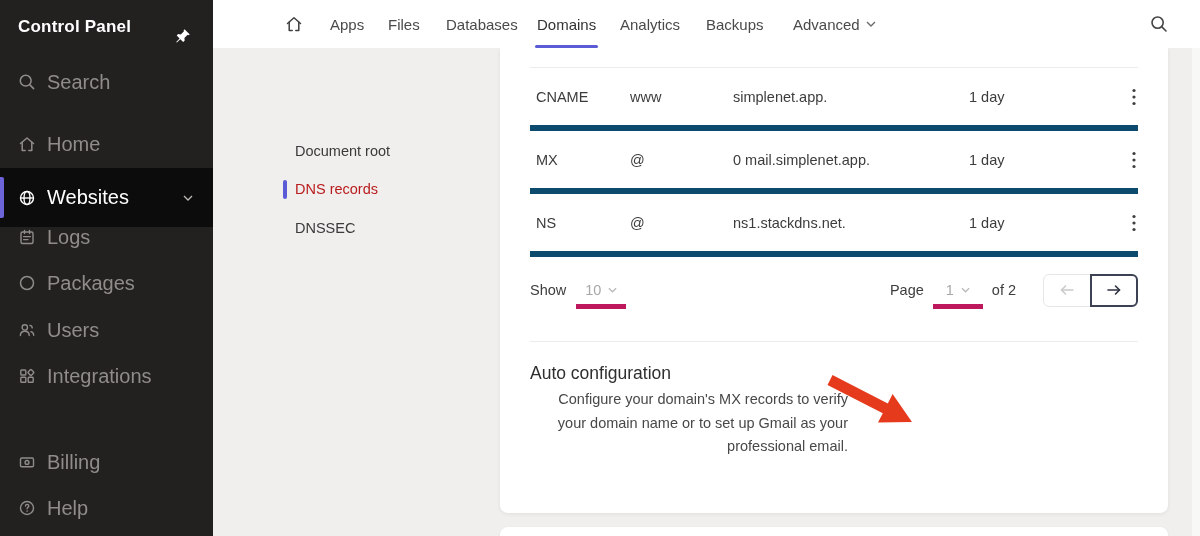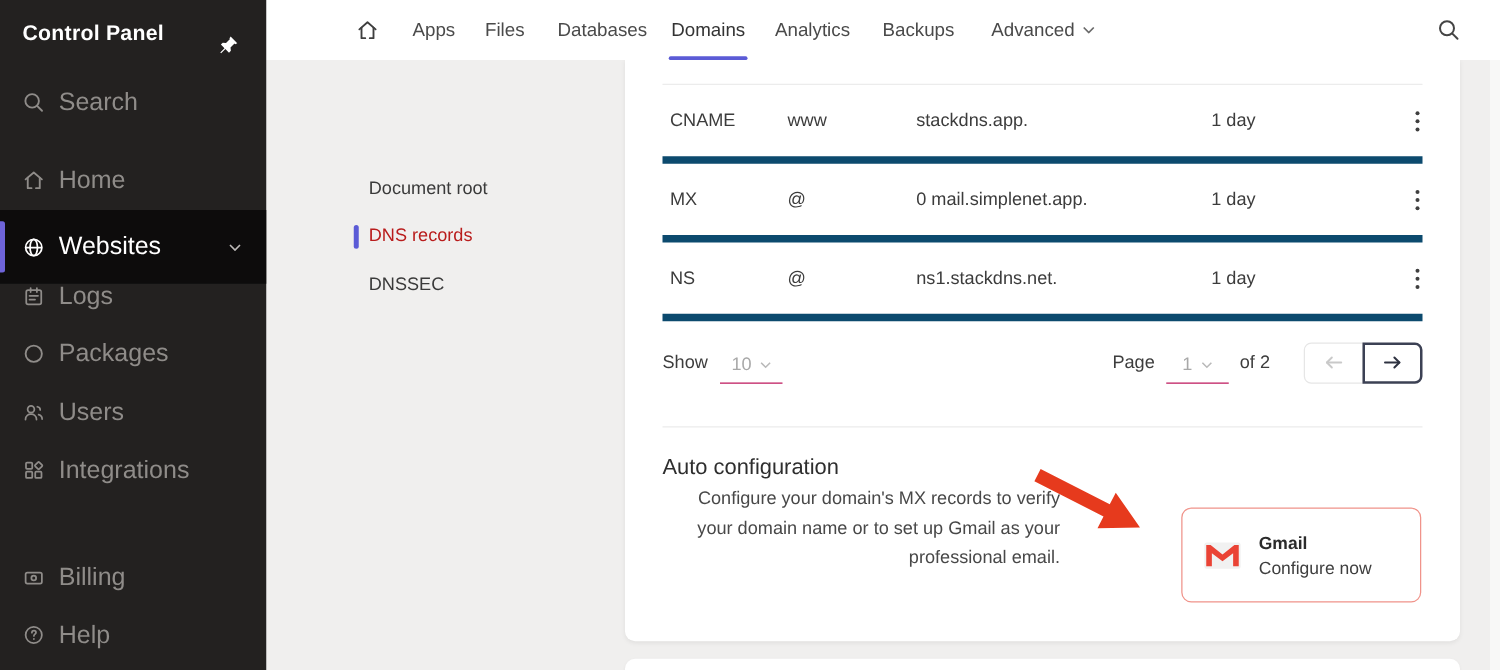--- a/index.html
+++ b/index.html
@@ -50,21 +50,21 @@
   .table-area { margin:0 30px; }
   .table-spacer { height:20px; border-bottom:1px solid #ececec; }
   .dns-row { height:63px; display:grid; grid-template-columns:94px 103px 236px 1fr 24px;
              align-items:center; padding-left:6px; font-size:14.5px; color:#3c3c3c;
              border-bottom:6px solid #0c4a6e; }
   .dns-kebab { justify-self:end; padding:4px 2px; cursor:pointer; }
 
   
   .pagination { margin:0 30px; height:66px; display:flex; align-items:center; font-size:14.5px; color:#3d3d3d; }
   .pg-select { display:flex; align-items:center; justify-content:center; gap:7px; width:50px;
-               padding-bottom:6px; border-bottom:1px solid #be185d; color:#a8a8a8; cursor:pointer;
+               padding-bottom:6px; border-bottom:5px solid #be185d; color:#a8a8a8; cursor:pointer;
                margin-top:10px; }
   .pg-right { margin-left:auto; display:flex; align-items:center; }
   .pg-buttons { display:flex; margin-left:27px; }
   .pg-btn { width:48px; height:33px; background:#fff; display:flex; align-items:center; justify-content:center; cursor:pointer; }
   .pg-btn.prev { border:1px solid #e6e6e6; border-radius:6px 0 0 6px; }
   .pg-btn.next { border:2px solid #3c4154; border-radius:0 6px 6px 0; margin-left:-1px; }
 
   .section-divider { margin:18px 30px 0 30px; border-top:1px solid #ececec; }
 
   
@@ -233,21 +233,21 @@
 
 <div class="scroll-track"></div>
 
 <div class="card">
   <div class="table-area">
     <div class="table-spacer"></div>
 
     <div class="dns-row">
       <span>CNAME</span>
       <span>www</span>
-      <span>stackdns.app.</span>
+      <span>simplenet.app.</span>
       <span>1 day</span>
       <span class="dns-kebab">
         <svg width="4" height="18" viewBox="0 0 4 18" fill="#3f3f3f">
             <circle cx="2" cy="2.5" r="1.6"></circle>
             <circle cx="2" cy="9" r="1.6"></circle>
             <circle cx="2" cy="15.5" r="1.6"></circle>
           </svg>
       </span>
     </div>
 
@@ -315,32 +315,20 @@
     </div>
   </div>
 
   <div class="section-divider"></div>
 
   <div class="auto-section">
     <div class="auto-heading">Auto configuration</div>
     <p class="auto-desc">Configure your domain's MX records to verify your domain name or to set up Gmail as your professional email.</p>
   </div>
 
-  <div class="gmail-card">
-    <span>
-      <svg width="30" height="23" viewBox="0 0 30 23">
-        <rect x="0.5" y="1" width="29" height="21" rx="2" fill="#f1f1f1"></rect>
-        <path d="M2 3 L2 20 L6.5 20 L6.5 9.5 L15 16 L23.5 9.5 L23.5 20 L28 20 L28 3 L24.5 3 L15 10.5 L5.5 3 Z" fill="#ea4335"></path>
-      </svg>
-    </span>
-    <span>
-      <div class="gmail-title">Gmail</div>
-      <div class="gmail-action">Configure now</div>
-    </span>
-  </div>
 </div>
 
 <span class="annot-arrow">
   <svg width="100" height="58" viewBox="0 0 100 58">
     <polygon points="7.5,12.9 62.8,41.2 58,50.5 92,50 72.6,22.1 67.8,31.4 12.5,3.1" fill="#e63a1d"></polygon>
   </svg>
 </span>
 
 <div class="card2"></div>
 

